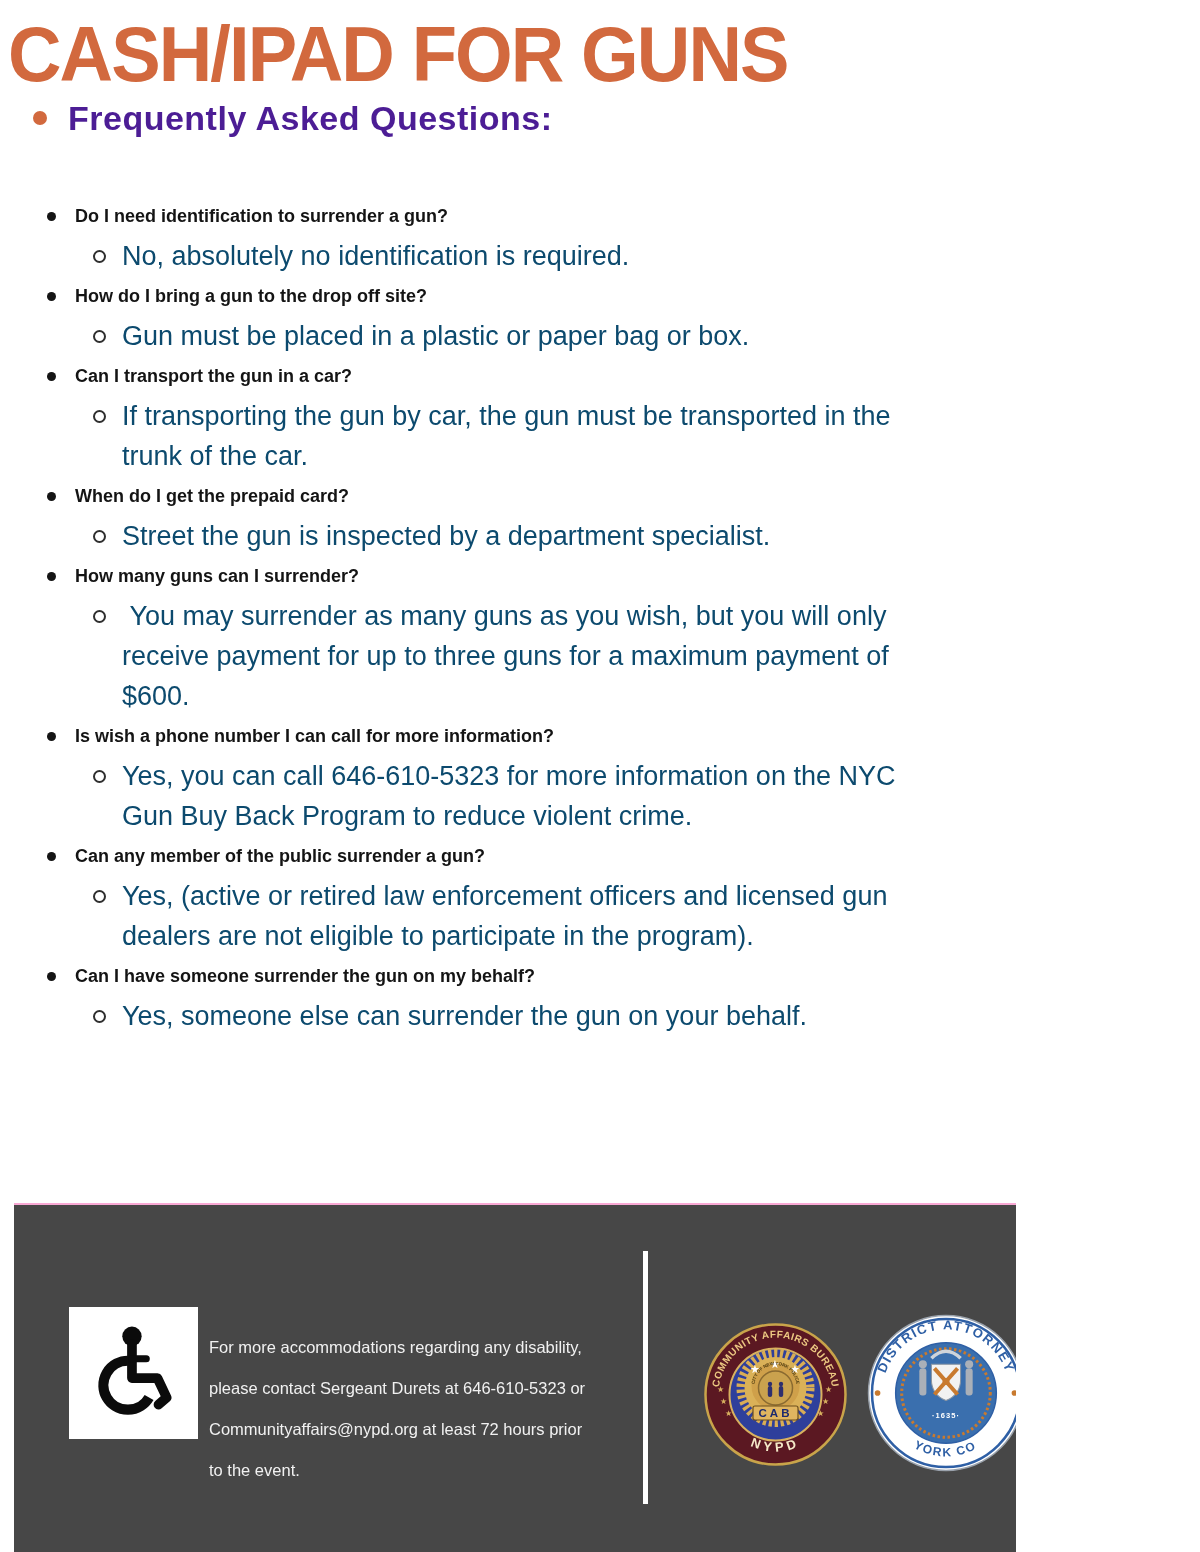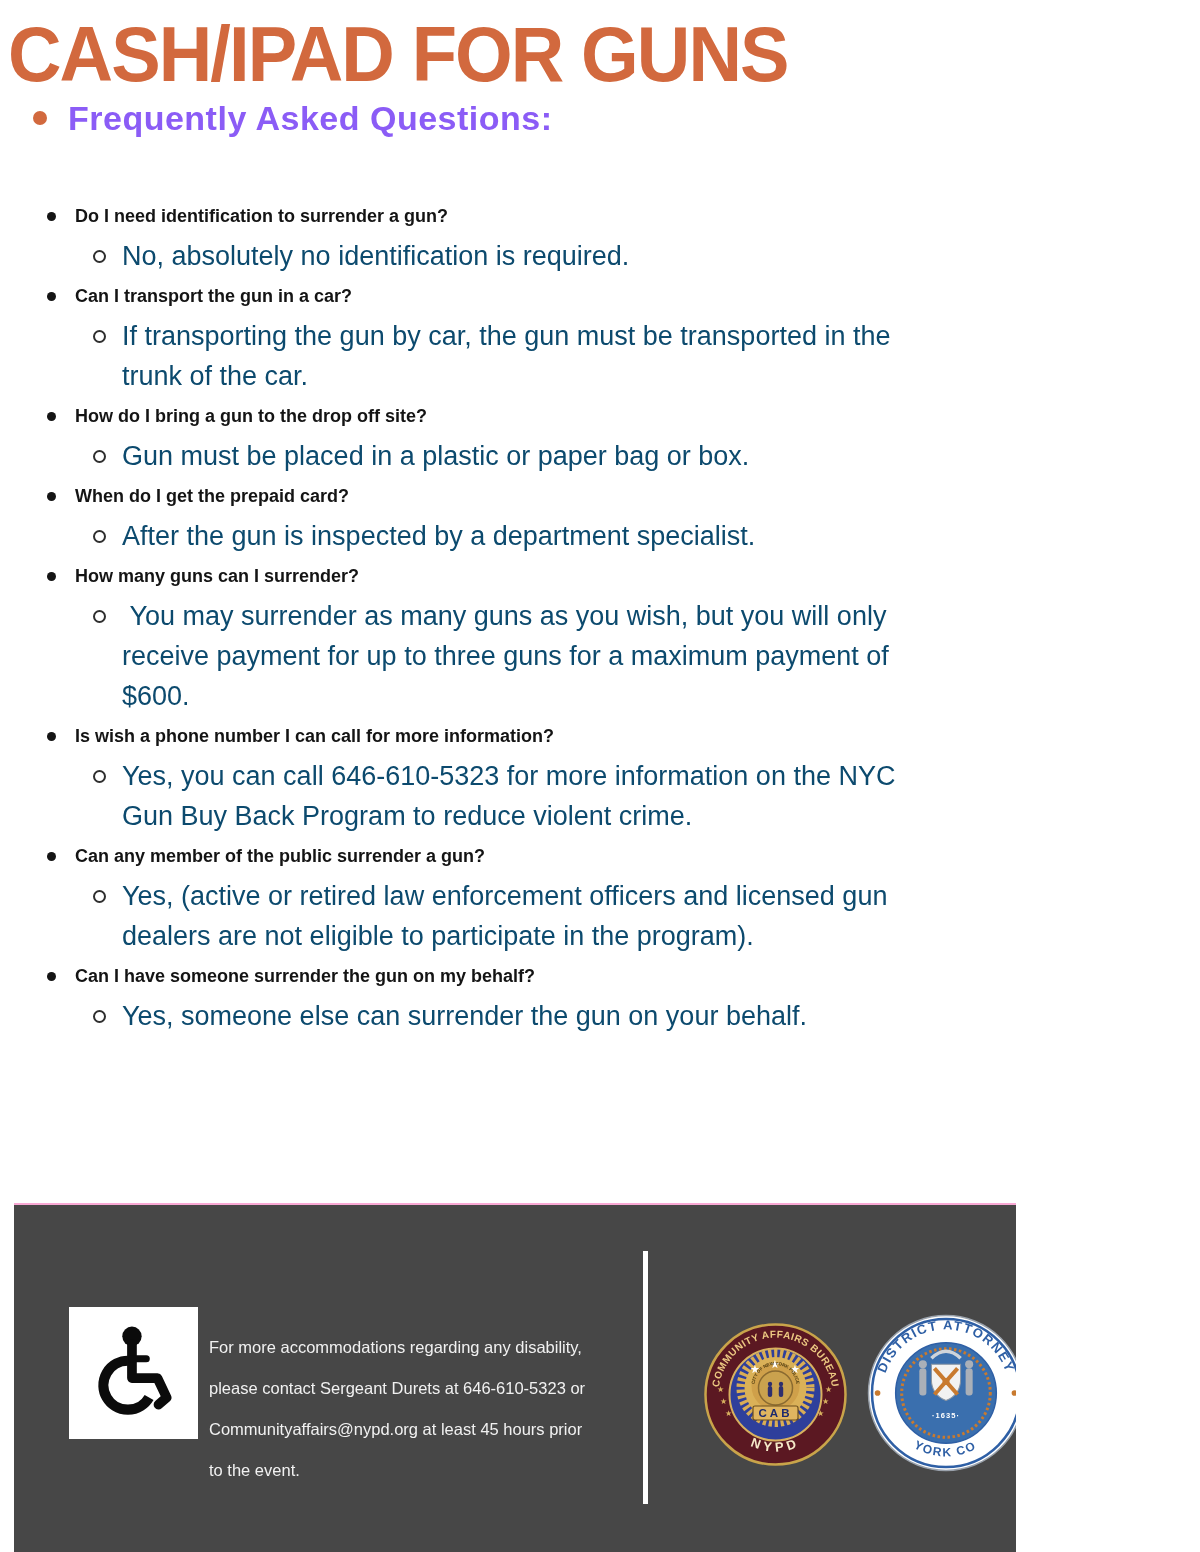--- a/index.html
+++ b/index.html
@@ -2,21 +2,21 @@
 <html><head>
 <meta charset="utf-8">
 <style>
   html,body{margin:0;padding:0;background:#ffffff;}
   .page{position:relative;width:1016px;height:1552px;background:#ffffff;overflow:hidden;
         font-family:"Liberation Sans",sans-serif;}
   
   .title{display:inline-block;margin:12px 0 0 8px;font-size:78px;font-weight:bold;
          letter-spacing:-2px;line-height:84px;color:#d2693e;
          transform:scaleX(0.95);transform-origin:left top;white-space:nowrap;}
-  .subtitle{display:flex;margin-top:2px;color:#8b5cf6;font-weight:bold;font-size:34px;
+  .subtitle{display:flex;margin-top:2px;color:#4c1d95;font-weight:bold;font-size:34px;
             line-height:40px;letter-spacing:.5px;}
   .subtitle .dot{flex:none;width:14px;height:14px;border-radius:50%;background:#d2693e;
                  margin:13px 0 0 33px;}
   .subtitle .txt{margin-left:21px;}
   
   .faq{margin-top:58px;}
   .q-row{display:flex;}
   .q-bullet{flex:none;width:9px;height:9px;border-radius:50%;background:#141414;margin:16px 0 0 47px;}
   .q-text{margin-left:19px;font-size:18px;font-weight:bold;color:#141414;line-height:40px;width:1050px;}
   .a-row{display:flex;}
@@ -60,47 +60,47 @@
         </div>
       <div class="a-row">
           <span class="a-bullet"></span>
         <div class="a-text">No, absolutely no identification is required.</div>
         </div>
     </div>
 
     <div>
       <div class="q-row">
           <span class="q-bullet"></span>
+        <div class="q-text">How do I bring a gun to the drop off site?</div>
+        </div>
+      <div class="a-row">
+          <span class="a-bullet"></span>
+        <div class="a-text">Gun must be placed in a plastic or paper bag or box.</div>
+        </div>
+    </div>
+
+    <div>
+      <div class="q-row">
+          <span class="q-bullet"></span>
         <div class="q-text">Can I transport the gun in a car?</div>
         </div>
       <div class="a-row">
           <span class="a-bullet"></span>
         <div class="a-text">If transporting the gun by car, the gun must be transported in the trunk of the car.</div>
         </div>
     </div>
 
     <div>
       <div class="q-row">
           <span class="q-bullet"></span>
-        <div class="q-text">How do I bring a gun to the drop off site?</div>
-        </div>
-      <div class="a-row">
-          <span class="a-bullet"></span>
-        <div class="a-text">Gun must be placed in a plastic or paper bag or box.</div>
-        </div>
-    </div>
-
-    <div>
-      <div class="q-row">
-          <span class="q-bullet"></span>
         <div class="q-text">When do I get the prepaid card?</div>
         </div>
       <div class="a-row">
           <span class="a-bullet"></span>
-        <div class="a-text">After the gun is inspected by a department specialist.</div>
+        <div class="a-text">Street the gun is inspected by a department specialist.</div>
         </div>
     </div>
 
     <div>
       <div class="q-row">
           <span class="q-bullet"></span>
         <div class="q-text">How many guns can I surrender?</div>
         </div>
       <div class="a-row">
           <span class="a-bullet"></span>
@@ -150,21 +150,21 @@
         <circle cx="48" cy="14" r="9.5" fill="#0b0b0b"></circle>
         <path d="M48 22 L48 55 L73 55 L82 74 L74 81" fill="none" stroke="#0b0b0b" stroke-width="9.5" stroke-linecap="round" stroke-linejoin="round"></path>
         <path d="M48 36 L62 36" fill="none" stroke="#0b0b0b" stroke-width="7" stroke-linecap="round"></path>
         <path d="M44 38 A24 24 0 1 0 64.8 74" fill="none" stroke="#0b0b0b" stroke-width="10"></path>
       </svg>
     </div>
 
     <div class="access-text">
       <div>For more accommodations regarding any disability,</div>
       <div>please contact Sergeant Durets at 646-610-5323 or</div>
-      <div>Communityaffairs@nypd.org at least 45 hours prior</div>
+      <div>Communityaffairs@nypd.org at least 72 hours prior</div>
       <div>to the event.</div>
     </div>
 
     <div class="vdivider"></div>
 
     <svg class="logo logo-cab" width="145" height="145" viewBox="0 0 145 145">
       <defs>
         <path id="cabTop" d="M 16.4 62.6 A 57 57 0 0 1 128.6 62.6"></path>
         <path id="cabBottom" d="M 28.8 109.1 A 57 57 0 0 0 116.2 109.1"></path>
         <path id="cabMed" d="M 51.5 64 A 21 21 0 0 1 93.5 64"></path>

